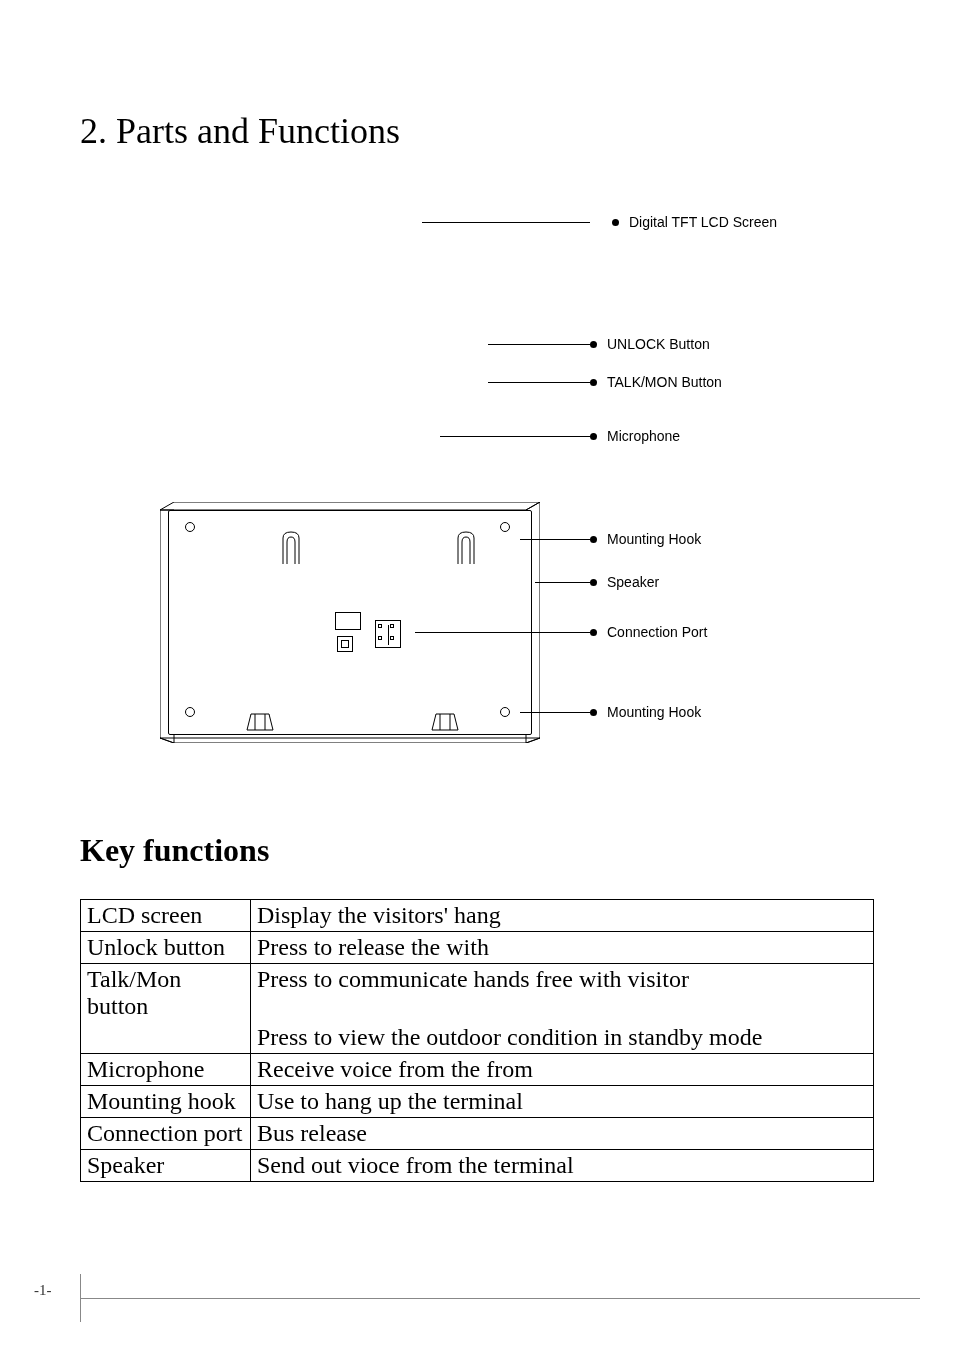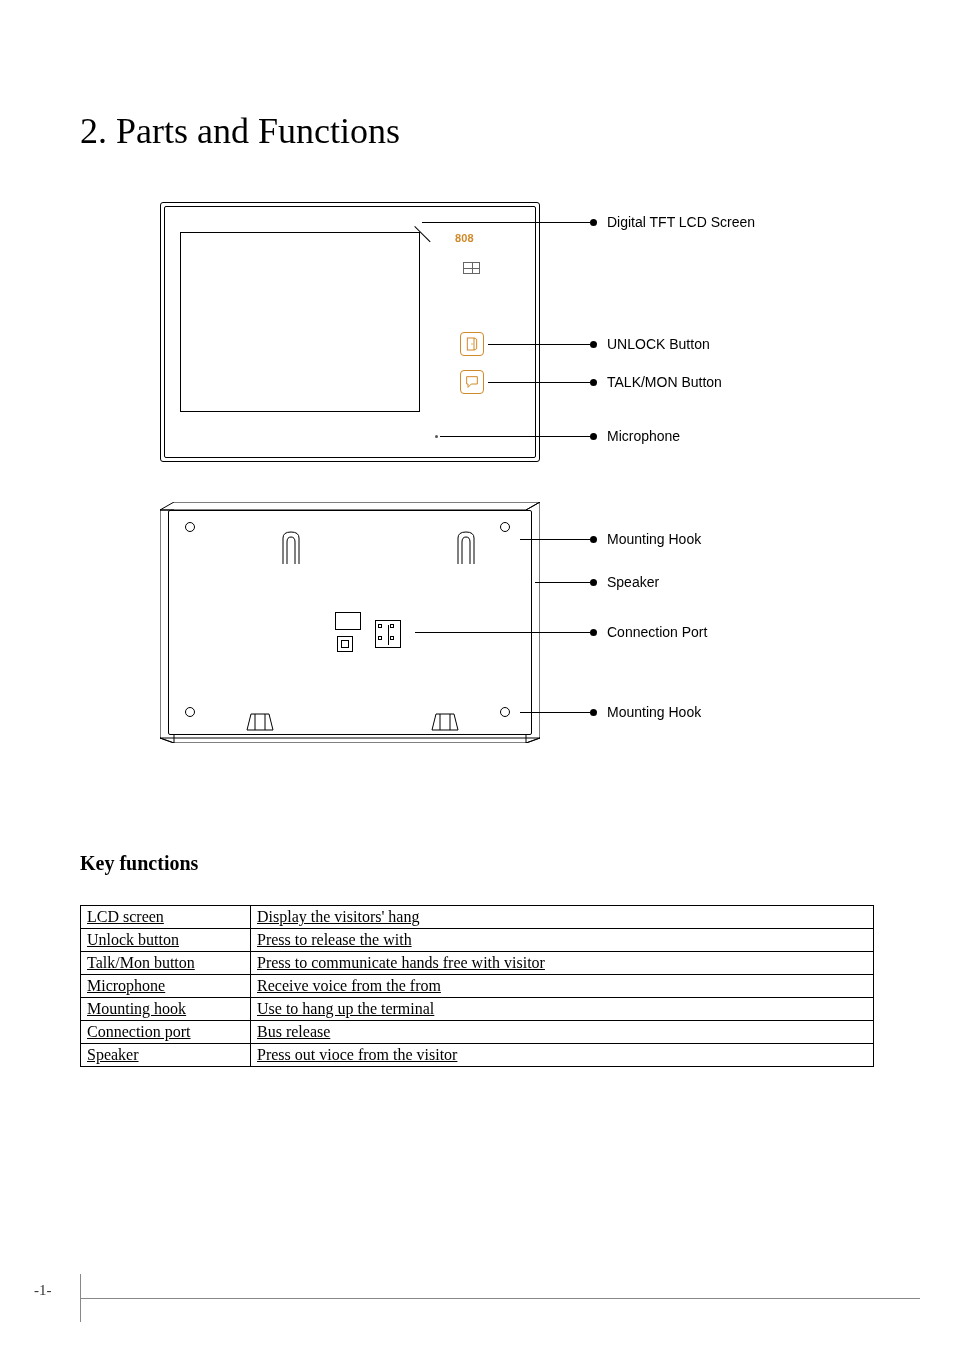--- a/index.html
+++ b/index.html
@@ -11,23 +11,23 @@
     color: #000;
     position: relative;
     padding: 110px 80px 0 80px;
   }
   h1 {
     font-size: 36px;
     font-weight: normal;
     margin-bottom: 50px;
   }
   h2 {
-    font-size: 20px;
+    font-size: 32px;
     font-weight: bold;
-    margin-top: 70px;
+    margin-top: 50px;
     margin-bottom: 30px;
   }
   .diagram-area {
     position: relative;
     width: 760px;
     height: 580px;
     margin-left: 80px;
   }
   
   .front-view {
@@ -221,42 +221,41 @@
     flex:none;
   }
   .lead {
     position:absolute;
     background:#000;
     height:1px;
   }
   
   
   .lead.f-screen { top:20px; left:262px; width:168px; }
-  .callout.f-screen { top:12px; left:430px; }
+  .callout.f-screen { top:12px; left:452px; }
   .lead.f-unlock { top:142px; left:328px; width:102px; }
   .callout.f-unlock { top:134px; left:430px; }
   .lead.f-talk { top:180px; left:328px; width:102px; }
   .callout.f-talk { top:172px; left:430px; }
   .lead.f-mic  { top:234px; left:280px; width:150px; }
   .callout.f-mic { top:226px; left:430px; }
   
   .lead.b-hooktop { top:337px; left:360px; width:70px; }
   .callout.b-hooktop { top:329px; left:430px; }
   .lead.b-speaker { top:380px; left:375px; width:55px; }
   .callout.b-speaker { top:372px; left:430px; }
   .lead.b-port { top:430px; left:255px; width:175px; }
   .callout.b-port { top:422px; left:430px; }
   .lead.b-hookbot { top:510px; left:360px; width:70px; }
   .callout.b-hookbot { top:502px; left:430px; }
   
   table {
     width: 100%;
     border-collapse: collapse;
-    font-size: 16px;
-    text-decoration: underline;
+    font-size: 24px;
   }
   td {
     border: 1px solid #000;
     padding: 2px 6px;
     vertical-align: top;
   }
   td.col1 { width: 170px; }
   
   .footer {
     position:absolute;
@@ -282,43 +281,20 @@
     background:#888;
   }
 </style>
 </head>
 <body>
 
 <h1>2. Parts and Functions</h1>
 
 <div class="diagram-area">
 
-  <div class="front-view">
-    <div class="front-outer"></div>
-    <div class="front-inner"></div>
-    <div class="front-screen"></div>
-    <div class="front-slash"></div>
-    <div class="front-logo">808</div>
-    <div class="front-smallicon"></div>
-    <div class="btn btn-unlock">
-      <svg viewBox="0 0 24 24">
-        <rect x="5" y="3" width="10" height="18" fill="none" stroke="#d18a2a" stroke-width="1.5"></rect>
-        <line x1="15" y1="3" x2="19" y2="5" stroke="#d18a2a" stroke-width="1.5"></line>
-        <line x1="15" y1="21" x2="19" y2="19" stroke="#d18a2a" stroke-width="1.5"></line>
-        <line x1="19" y1="5" x2="19" y2="19" stroke="#d18a2a" stroke-width="1.5"></line>
-        <circle cx="12" cy="12" r="1" fill="#d18a2a"></circle>
-      </svg>
-    </div>
-    <div class="btn btn-talk">
-      <svg viewBox="0 0 24 24">
-        <path d="M4 4h16v11H11l-5 5v-5H4z" fill="none" stroke="#d18a2a" stroke-width="1.5" stroke-linejoin="round"></path>
-      </svg>
-    </div>
-    <div class="mic-dot"></div>
-  </div>
 
   <div class="back-view">
     <div class="back-persp">
       <svg viewBox="0 0 380 241">
         <polygon points="0,8 14,0 380,0 366,8" fill="none" stroke="#000" stroke-width="1"></polygon>
         <polygon points="0,8 0,236 14,241 14,8" fill="none" stroke="#000" stroke-width="1"></polygon>
         <polygon points="366,8 366,241 380,236 380,0" fill="none" stroke="#000" stroke-width="1"></polygon>
         <polygon points="0,236 14,241 366,241 380,236" fill="none" stroke="#000" stroke-width="1"></polygon>
       </svg>
     </div>
@@ -425,34 +401,38 @@
       </tr>
       <tr>
         <td class="col1">Unlock button</td>
         <td>Press to release the with</td>
       </tr>
       <tr>
         <td class="col1" style="border-bottom: none;">Talk/Mon button</td>
         <td style="border-bottom: none;">Press to communicate hands free with visitor</td>
       </tr>
       <tr>
+        <td class="col1" style="border-top: none;"></td>
+        <td style="border-top: none;">Press to view the outdoor condition in standby mode</td>
+      </tr>
+      <tr>
         <td class="col1">Microphone</td>
         <td>Receive voice from the from</td>
       </tr>
       <tr>
         <td class="col1">Mounting hook</td>
         <td>Use to hang up the terminal</td>
       </tr>
       <tr>
         <td class="col1">Connection port</td>
         <td>Bus release</td>
       </tr>
       <tr>
         <td class="col1">Speaker</td>
-        <td>Press out vioce from the visitor</td>
+        <td>Send out vioce from the terminal</td>
       </tr>
     </tbody>
 </table>
 
 <div class="footer">
   <span class="pnum">-1-</span>
   <div class="vline"></div>
   <div class="hline"></div>
 </div>
 

